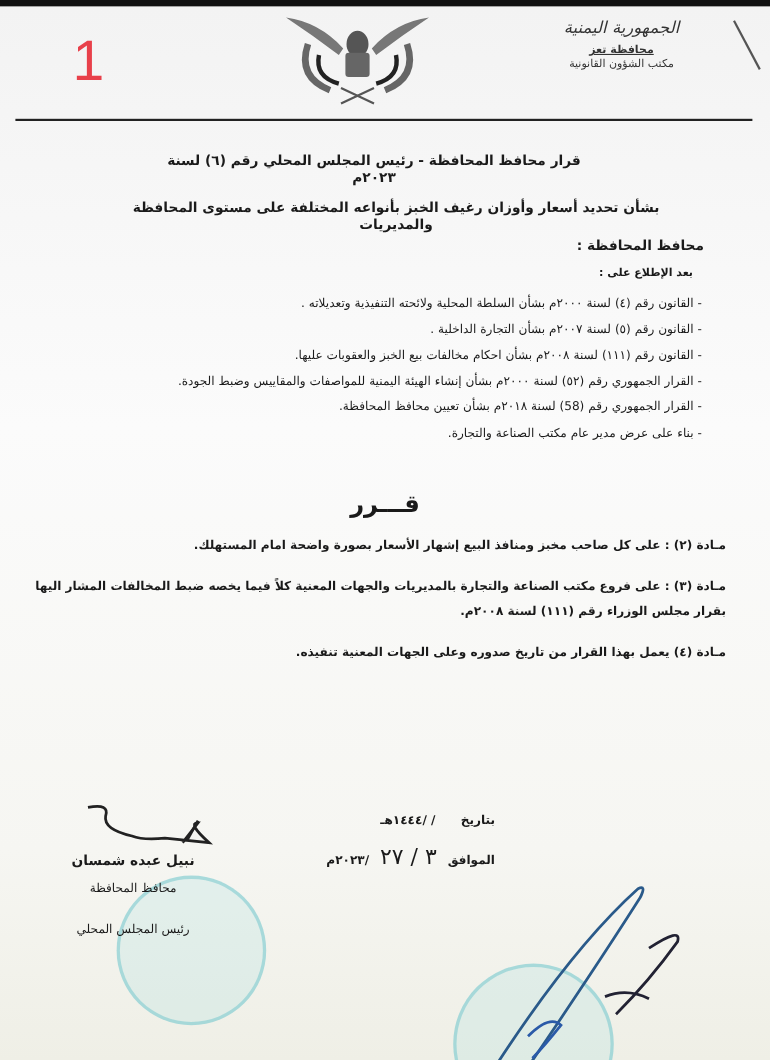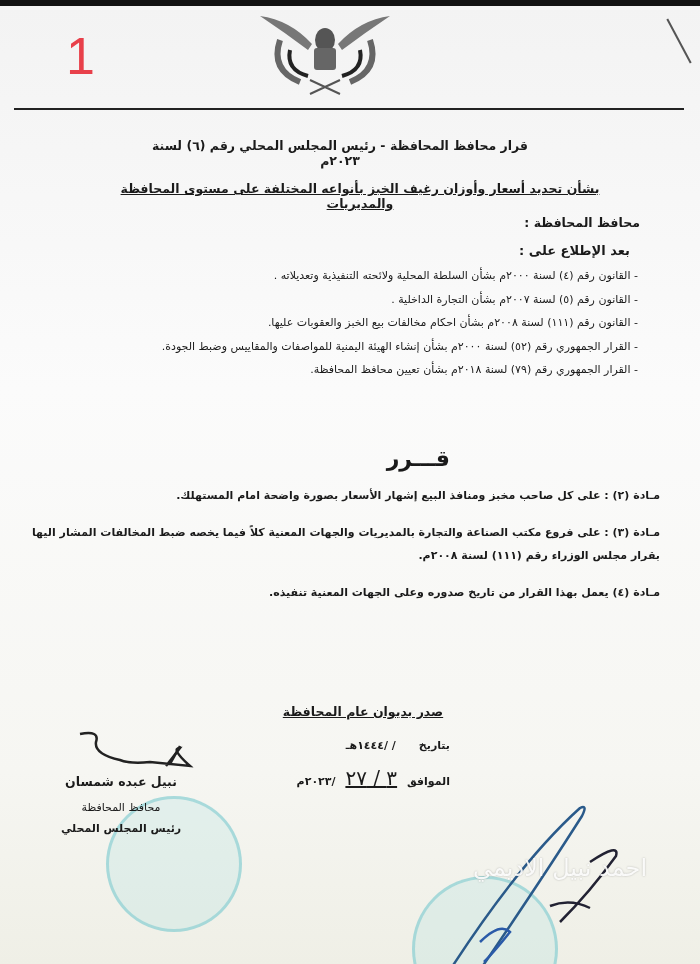--- a/index.html
+++ b/index.html
@@ -28,45 +28,44 @@
   .head-block .l3 { font-size: 10px; color: #333; margin-top: 2px; }
   .head-slash { position: absolute; right: 20px; top: 10px; width: 2px; height: 50px; background: #555; transform: rotate(-28deg); }
   .rule { position: absolute; left: 14px; top: 102px; width: 670px; height: 2px; background: #222; }
 
   .rtl { direction: rtl; text-align: right; }
   .title {
     position: absolute; left: 140px; top: 132px; width: 400px; font-size: 12.5px; font-weight: bold; text-align: center;
   }
   .subject {
     position: absolute; left: 120px; top: 175px; width: 480px; font-size: 12.5px; font-weight: bold; text-align: center;
-    text-decoration: underline;
   }
   .governor { position: absolute; right: 60px; top: 209px; font-size: 12.5px; font-weight: bold; }
-  .after-review { position: absolute; right: 70px; top: 237px; font-size: 13px; font-weight: bold; }
+  .after-review { position: absolute; right: 70px; top: 237px; font-size: 10px; font-weight: bold; }
   .refs { position: absolute; right: 62px; top: 258px; width: 600px; font-size: 11px; font-weight: normal; line-height: 23.5px; }
   .refs div { white-space: nowrap; }
 
   .decided {
     position: absolute; left: 250px; top: 440px; width: 200px; text-align: center;
     font-size: 22px; font-weight: bold; letter-spacing: 14px;
   }
   .articles { position: absolute; right: 40px; top: 478px; width: 632px; font-size: 11px; font-weight: bold; line-height: 23px; }
   .article { margin-bottom: 14px; }
   .article .lbl { font-weight: bold; }
 
   .issued { position: absolute; left: 268px; top: 698px; width: 190px; text-align: center; font-size: 12.5px; font-weight: bold; text-decoration: underline; }
   .date-line { position: absolute; right: 250px; font-size: 11px; font-weight: bold; white-space: nowrap; }
   .d1 { top: 733px; }
   .d2 { top: 760px; }
-  .d2 .hand { font-size: 20px; font-weight: normal; font-family: "DejaVu Serif", serif; margin: 0 6px; text-decoration: underline; }
+  .d2 .hand { font-size: 20px; font-weight: normal; font-family: "DejaVu Serif", serif; margin: 0 6px; }
 
   .signer { position: absolute; left: 56px; top: 768px; width: 130px; text-align: center; direction: rtl; }
   .signer .name { font-size: 12.5px; font-weight: bold; }
   .signer .role { font-size: 11px; margin-top: 12px; }
-  .signer .role2 { font-size: 11px; margin-top: 8px; font-weight: bold; }
+  .signer .role2 { font-size: 11px; margin-top: 24px; }
 
   .stamp { position: absolute; border-radius: 50%; border: 3px solid rgba(120,200,205,0.55); background: rgba(170,225,225,0.25); }
   .watermark {
     position: absolute; left: 430px; top: 848px; width: 260px; text-align: center;
     color: rgba(255,255,255,0.9); font-size: 24px; direction: rtl;
     text-shadow: 0 0 2px rgba(0,0,0,0.25);
   }
   svg.sig { position: absolute; }
 </style>
 </head>
@@ -82,54 +81,59 @@
     <path d="M140 6 Q110 10 88 34 L92 40 Q116 22 140 6Z" fill="#777"></path>
     <ellipse cx="75" cy="30" rx="10" ry="12" fill="#555"></ellipse>
     <rect x="64" y="38" width="22" height="22" fill="#666" rx="3"></rect>
     <path d="M30 30 Q20 60 50 72" stroke="#666" stroke-width="6" fill="none"></path>
     <path d="M120 30 Q130 60 100 72" stroke="#666" stroke-width="6" fill="none"></path>
     <path d="M40 40 Q36 60 58 66" stroke="#222" stroke-width="4" fill="none"></path>
     <path d="M110 40 Q114 60 92 66" stroke="#222" stroke-width="4" fill="none"></path>
     <path d="M60 70 L90 84 M90 70 L60 84" stroke="#555" stroke-width="2"></path>
   </svg>
 
+  <div class="head-block">
+    <div class="l1">الجمهورية اليمنية</div>
+    <div class="l2">محافظة تعز</div>
+    <div class="l3">مكتب الشؤون القانونية</div>
+  </div>
   <div class="head-slash"></div>
   <div class="rule"></div>
 
   <div class="title rtl" style="text-align:center">قرار محافظ المحافظة - رئيس المجلس المحلي رقم (٦) لسنة ٢٠٢٣م</div>
   <div class="subject rtl" style="text-align:center">بشأن تحديد أسعار وأوزان رغيف الخبز بأنواعه المختلفة على مستوى المحافظة والمديريات</div>
   <div class="governor rtl">محافظ المحافظة :</div>
   <div class="after-review rtl">بعد الإطلاع على :</div>
 
   <div class="refs rtl">
     <div>- القانون رقم (٤) لسنة ٢٠٠٠م بشأن السلطة المحلية ولائحته التنفيذية وتعديلاته .</div>
     <div>- القانون رقم (٥) لسنة ٢٠٠٧م بشأن التجارة الداخلية .</div>
     <div>- القانون رقم (١١١) لسنة ٢٠٠٨م بشأن احكام مخالفات بيع الخبز والعقوبات عليها.</div>
     <div>- القرار الجمهوري رقم (٥٢) لسنة ٢٠٠٠م بشأن إنشاء الهيئة اليمنية للمواصفات والمقاييس وضبط الجودة.</div>
-    <div>- القرار الجمهوري رقم (٧٩) لسنة ٢٠١٨م بشأن تعيين محافظ المحافظة.</div>
+    <div>- القرار الجمهوري رقم (58) لسنة ٢٠١٨م بشأن تعيين محافظ المحافظة.</div>
+    <div>- بناء على عرض مدير عام مكتب الصناعة والتجارة.</div>
   </div>
 
-  <div class="decided rtl" style="text-align:right">قـــرر</div>
+  <div class="decided rtl" style="text-align:center">قـــرر</div>
 
   <div class="articles rtl">
     <div class="article">
       <span class="lbl">مـادة (٢) :</span>
       <span>على كل صاحب مخبز ومنافذ البيع إشهار الأسعار بصورة واضحة امام المستهلك.</span>
     </div>
     <div class="article">
       <span class="lbl">مـادة (٣) :</span>
       <span>على فروع مكتب الصناعة والتجارة بالمديريات والجهات المعنية كلاً فيما يخصه ضبط المخالفات المشار اليها بقرار مجلس الوزراء رقم (١١١) لسنة ٢٠٠٨م.</span>
     </div>
     <div class="article">
       <span class="lbl">مـادة (٤)</span>
       <span>يعمل بهذا القرار من تاريخ صدوره وعلى الجهات المعنية تنفيذه.</span>
     </div>
   </div>
 
-  <div class="issued rtl" style="text-align:center">صدر بديوان عام المحافظة</div>
   <div class="date-line d1 rtl">
     <span>بتاريخ</span>
     &nbsp;&nbsp;&nbsp;&nbsp;
     <span>/     /١٤٤٤هـ</span>
   </div>
   <div class="date-line d2 rtl">
     <span>الموافق</span>
     <span class="hand">٣ / ٢٧</span>
     <span>/٢٠٢٣م</span>
   </div>
@@ -147,14 +151,13 @@
     <path d="M110 104 Q130 96 150 106" stroke="#223" stroke-width="2.5" fill="none"></path>
     <path d="M40 140 Q60 120 70 130 Q54 150 44 160" stroke="#2a5aa8" stroke-width="2.5" fill="none"></path>
   </svg>
 
   <div class="signer">
     <div class="name">نبيل عبده شمسان</div>
     <div class="role">محافظ المحافظة</div>
     <div class="role2">رئيس المجلس المحلي</div>
   </div>
 
-  <div class="watermark">احمد نبيل الاديمي</div>
 </div>
 
 </body></html>

